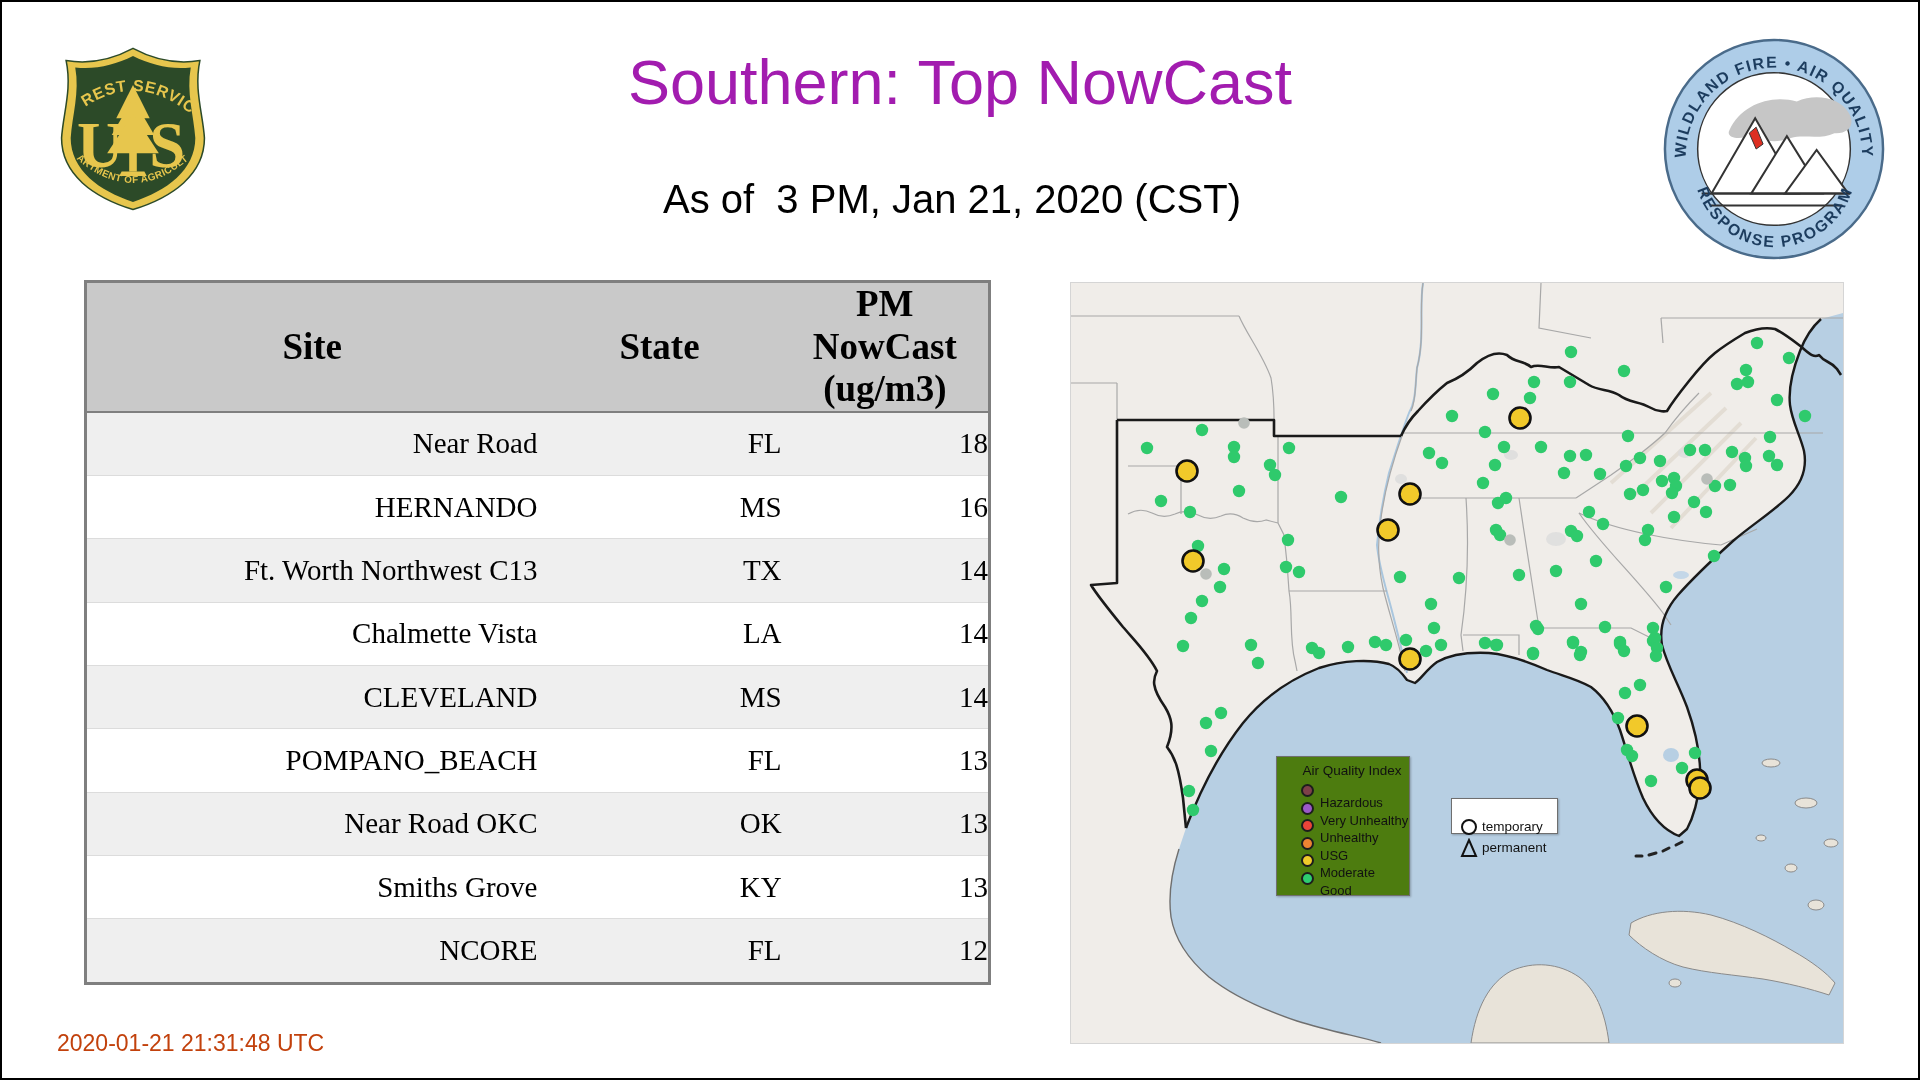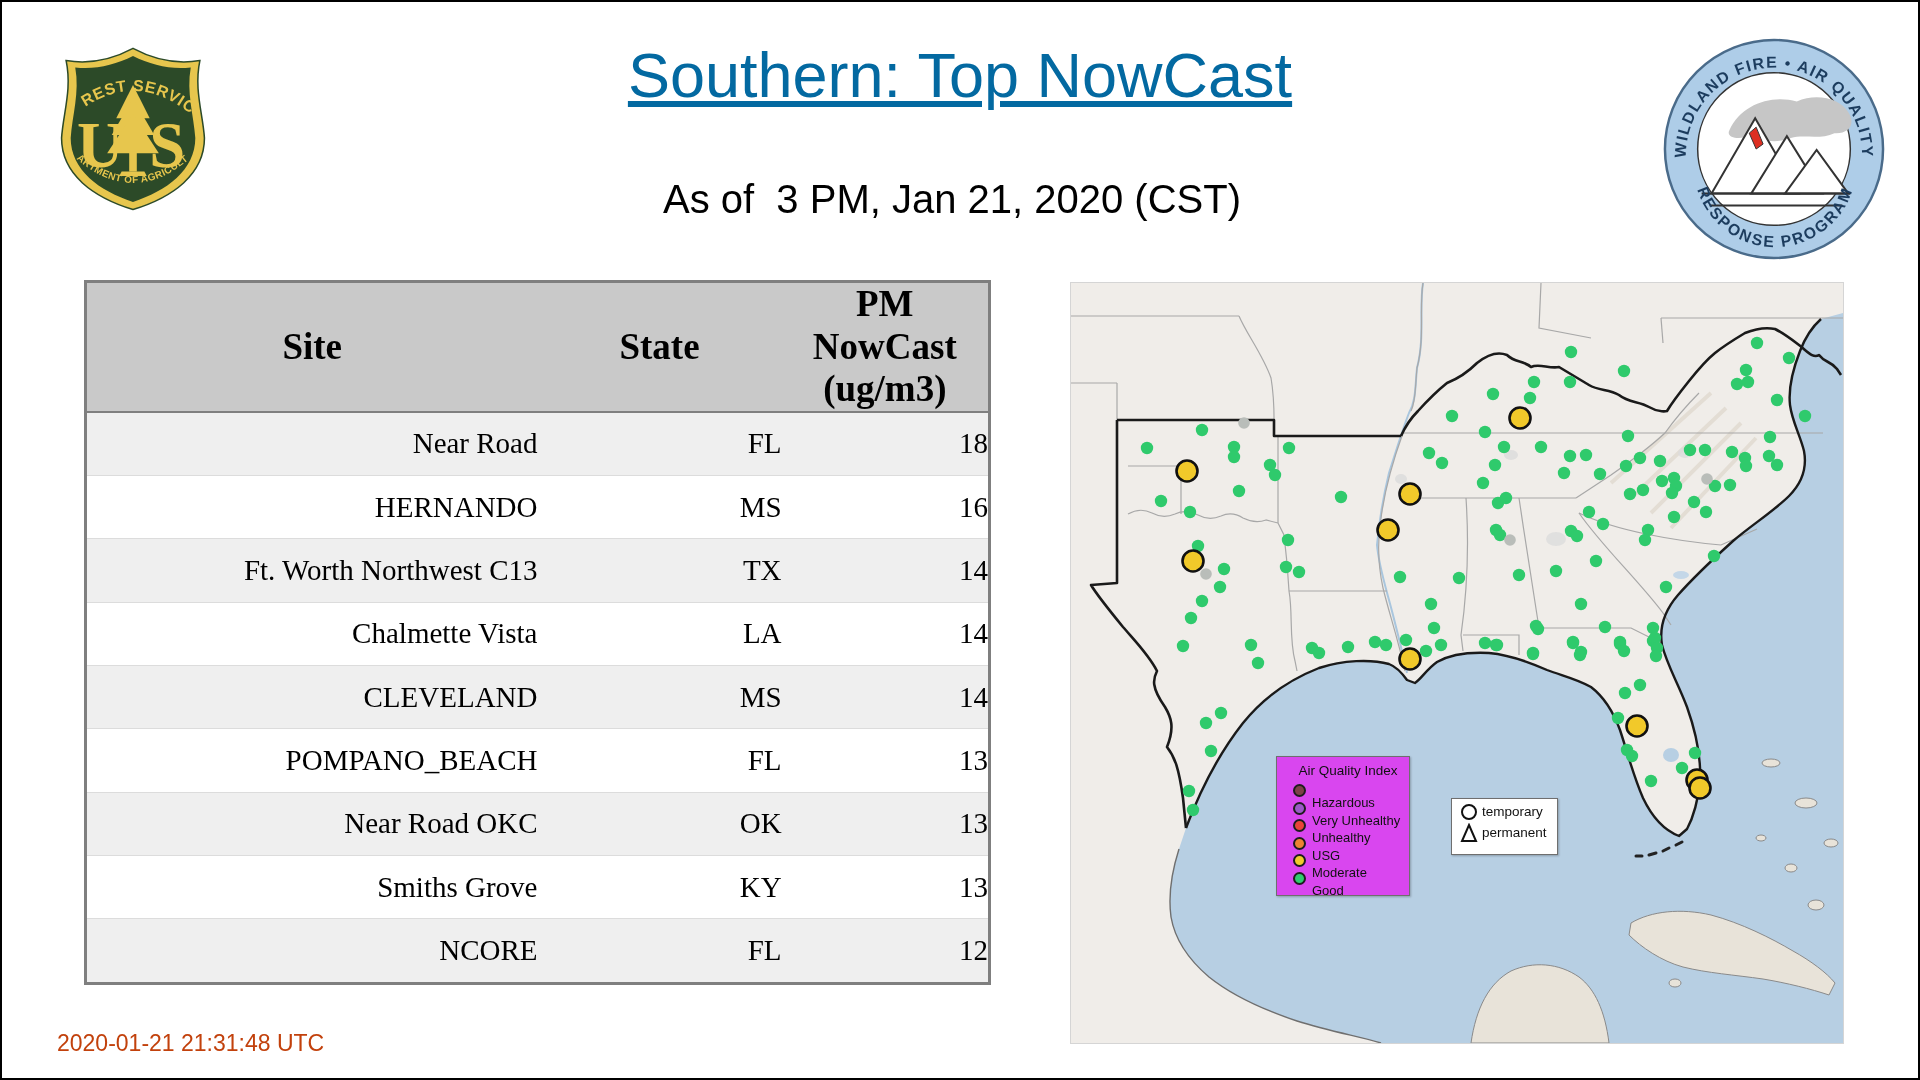--- a/index.html
+++ b/index.html
@@ -1,21 +1,21 @@
 <!DOCTYPE html>
 <html><head>
 <meta charset="utf-8">
 <style>
   html,body{margin:0;padding:0;background:#fff;}
   .page{position:relative;width:1920px;height:1080px;background:#ffffff;
         border:2px solid #000;box-sizing:border-box;overflow:hidden;
         font-family:"Liberation Sans",sans-serif;}
   
-  .title{position:absolute;left:0;right:0;top:37px;text-align:center;
-         font-size:63px;color:#0369a1;letter-spacing:0px;text-decoration:underline;}
+  .title{position:absolute;left:0;right:0;top:44px;text-align:center;
+         font-size:63px;color:#a21caf;letter-spacing:0px;}
   .subtitle{position:absolute;left:0;right:16px;top:175px;text-align:center;
             font-size:40px;color:#000;white-space:pre;}
   .fs-logo{position:absolute;left:55px;top:42px;width:152px;height:170px;}
   .wf-logo{position:absolute;left:1658px;top:33px;width:228px;height:228px;}
   .timestamp{position:absolute;left:55px;top:1028px;font-size:23px;color:#c2410c;}
   
   .nowcast-table{position:absolute;left:82px;top:278px;width:907px;height:705px;
                  border:3px solid #7f7f7f;box-sizing:border-box;background:#fff;
                  border-collapse:collapse;table-layout:fixed;
                  font-family:"Liberation Serif",serif;}
@@ -25,30 +25,30 @@
   .nowcast-table td{font-size:29px;text-align:right;vertical-align:middle;
         height:56.5px;padding:0;border-top:1px solid #dcdcdc;}
   .nowcast-table tbody tr:nth-child(odd) td{background:#efefef;}
   .nowcast-table tbody tr:nth-child(even) td{background:#ffffff;}
   .col-site{width:50%;} .col-state{width:27%;} .col-pm{width:23%;}
   
   .map{position:absolute;left:1068px;top:280px;width:772px;height:760px;
        border:1px solid #d5d5d5;box-sizing:content-box;}
   .map svg{display:block;}
   .aqi-legend{position:absolute;left:205px;top:473px;width:134px;height:140px;
-       background:#d946ef;border:1px solid #6f6f6f;box-sizing:border-box;
-       box-shadow:1px 1px 2px rgba(0,0,0,.25);padding:6px 6px 4px 16px;}
+       background:#4d7c0f;border:1px solid #6f6f6f;box-sizing:border-box;
+       box-shadow:1px 1px 2px rgba(0,0,0,.25);padding:6px 6px 4px 24px;}
   .aqi-legend .lg-title{font-size:13.5px;text-align:center;color:#111;margin-bottom:4px;}
   .lg-item{display:flex;align-items:center;height:17.5px;}
   .lg-dot{width:13px;height:13px;border-radius:50%;border:2px solid #1d1d1d;
           box-sizing:border-box;margin-right:6px;flex:0 0 auto;}
   .lg-label{font-size:13px;color:#111;white-space:nowrap;margin-top:24px;}
-  .mk-legend{position:absolute;left:380px;top:515px;width:107px;height:57px;
+  .mk-legend{position:absolute;left:380px;top:515px;width:107px;height:36px;
        background:#fff;border:1px solid #6f6f6f;box-sizing:border-box;
-       box-shadow:1px 1px 2px rgba(0,0,0,.25);padding:2px 4px 3px 8px;}
+       box-shadow:1px 1px 2px rgba(0,0,0,.25);padding:17px 4px 3px 8px;}
   .mk-item{display:flex;align-items:center;height:21px;}
   .mk-glyph{width:18px;height:20px;margin-right:4px;flex:0 0 auto;}
   .mk-label{font-size:13.5px;color:#111;white-space:nowrap;}
 </style>
 </head>
 <body>
 
 <div class="page">
 
   <div class="fs-logo">

